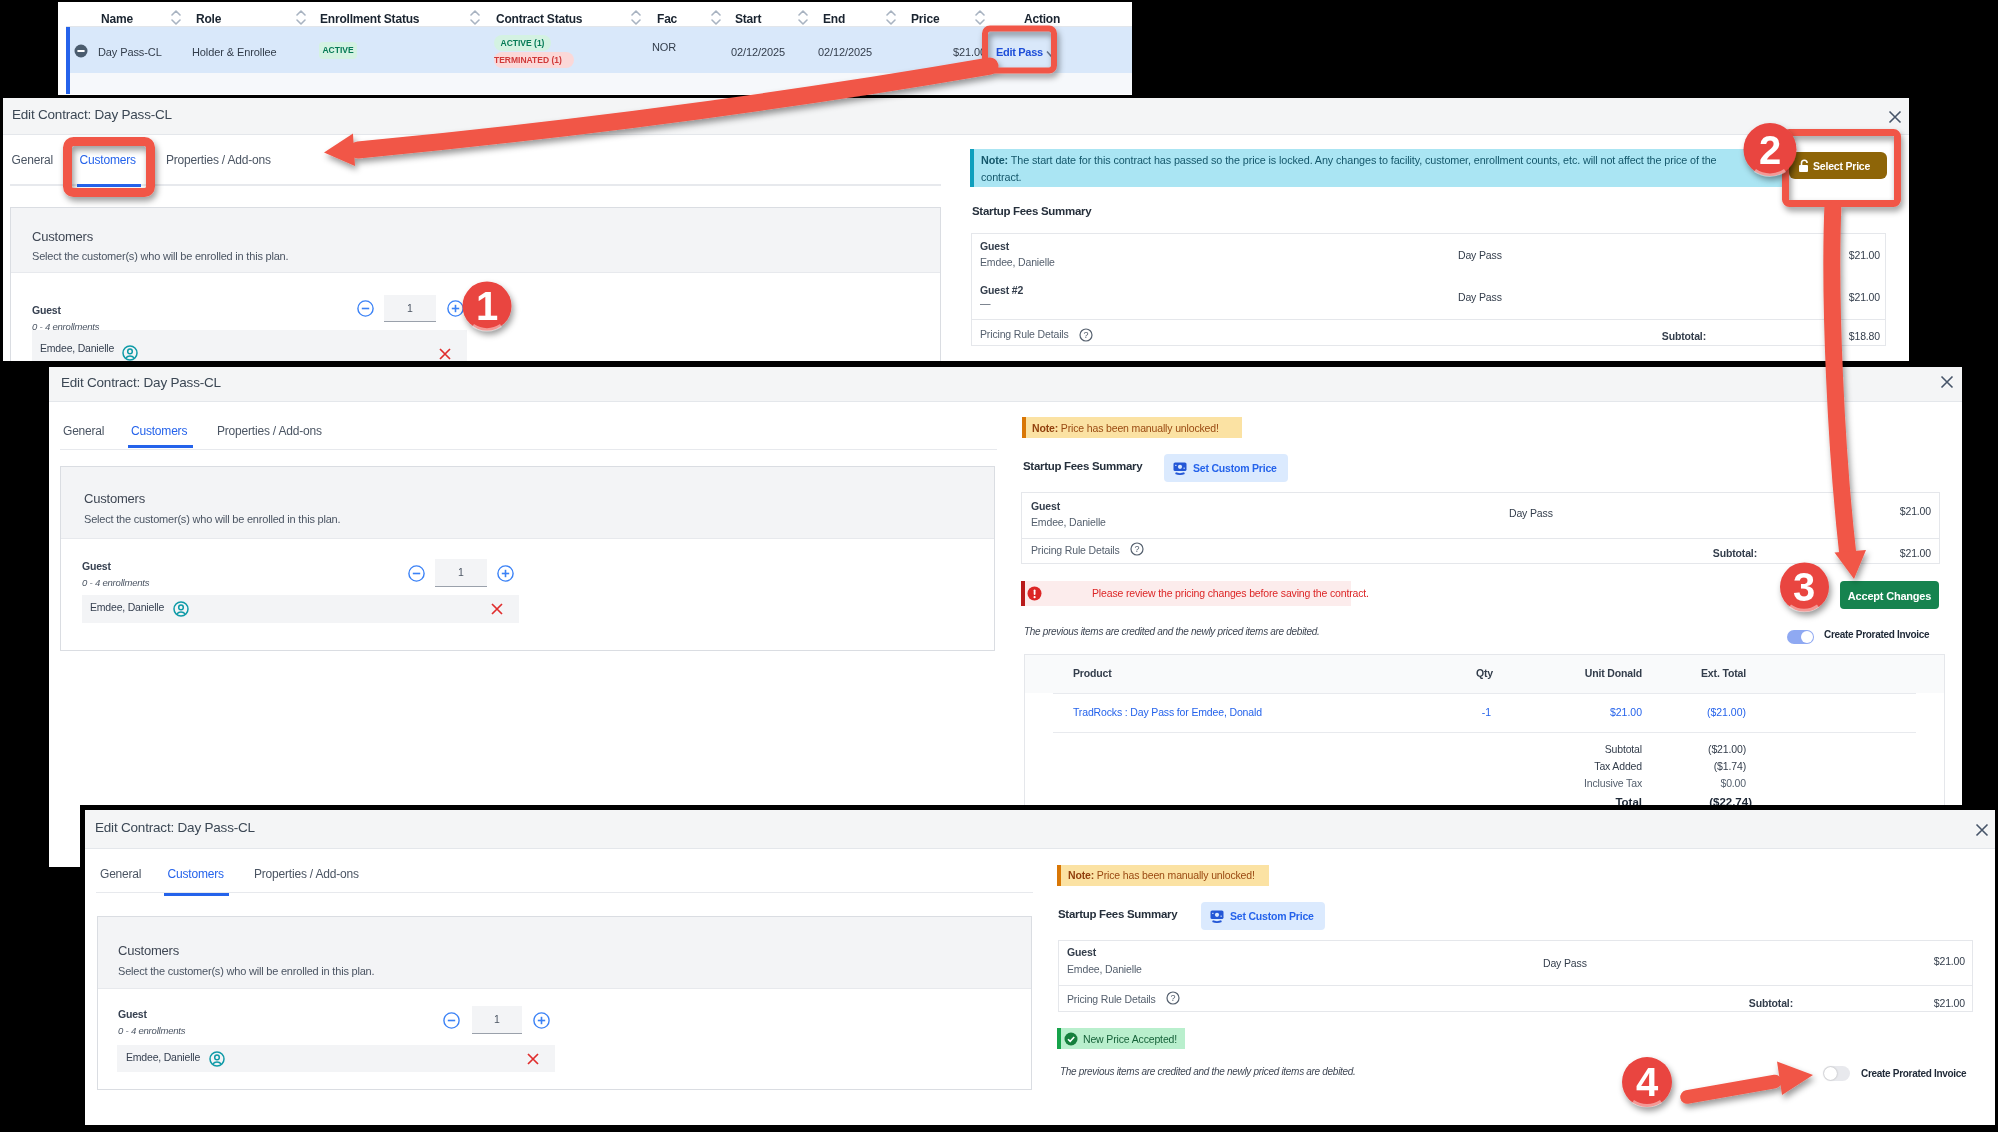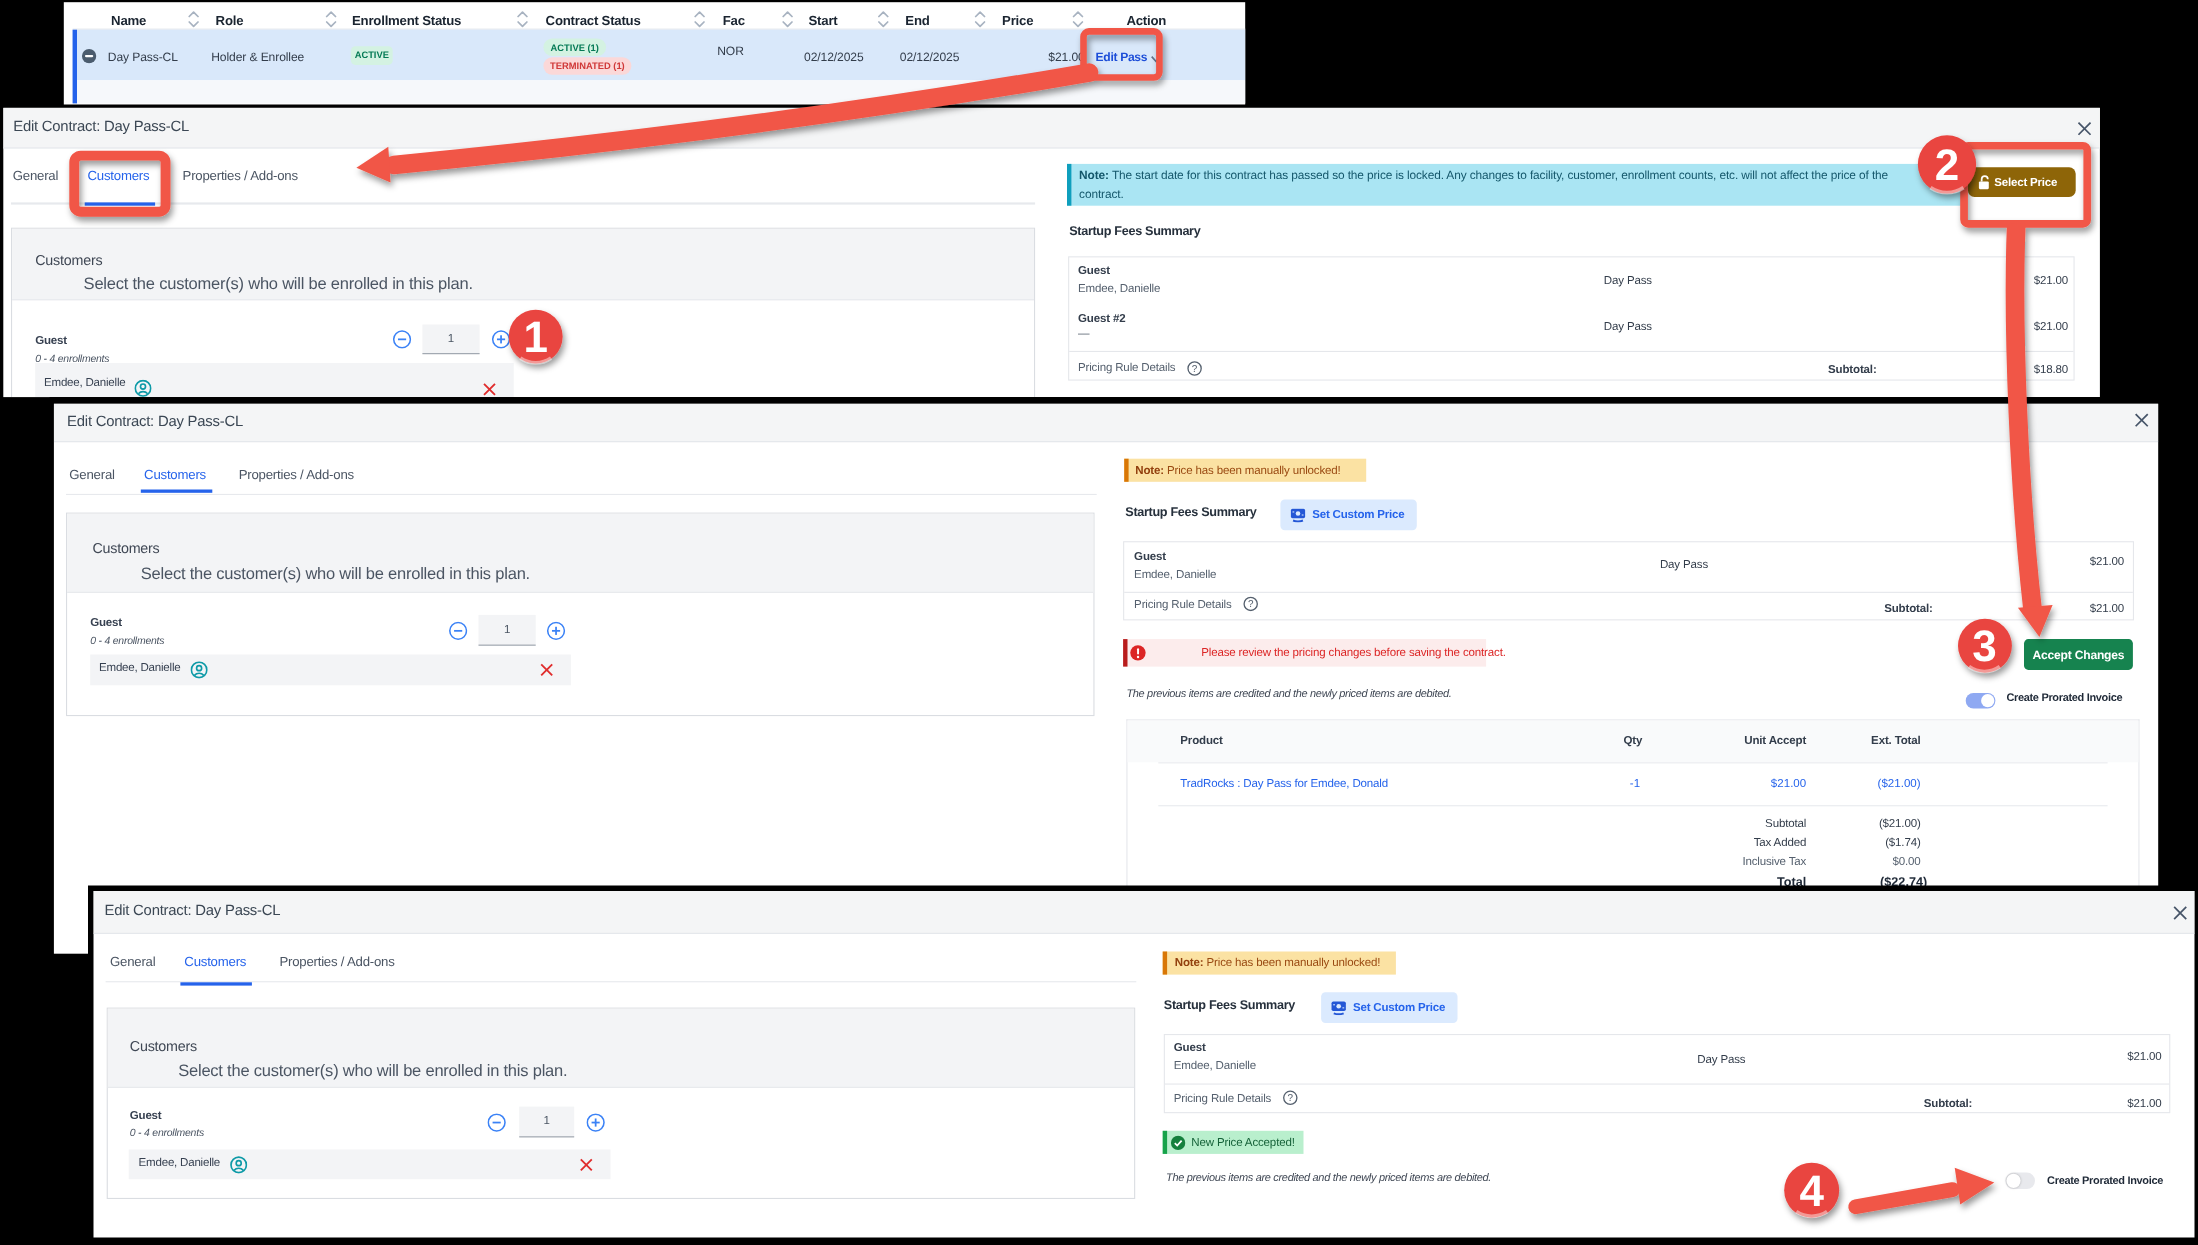--- a/index.html
+++ b/index.html
@@ -9,21 +9,21 @@
   #root { position:absolute; left:0; top:0; width:1998px; height:1132px; background:#000; overflow:hidden; }
   .white { background:#fff; }
   .mhead { background:#f4f5f6; border-bottom:1px solid #e4e7eb; }
   .mtitle { font-size:13.5px; letter-spacing:-0.2px; color:#3b4754; }
   .tab { font-size:12px; letter-spacing:-0.2px; color:#4b5563; }
   .tabactive { color:#2563eb; }
   .divider { background:#e7e9ed; height:1.5px; }
   .panel { background:#fff; border:1px solid #dadde2; }
   .panelhead { background:#f3f4f6; border-bottom:1px solid #e7e9ed; }
   .ptitle { font-size:13px; letter-spacing:-0.2px; color:#3f4754; }
-  .psub { font-size:15px; letter-spacing:-0.2px; color:#4b5563;margin-left:44px; }
+  .psub { font-size:11px; letter-spacing:-0.2px; color:#4b5563; }
   .glabel { font-size:10.5px; font-weight:bold; letter-spacing:-0.2px; color:#374151; }
   .gsub { font-size:9.5px; font-style:italic; letter-spacing:-0.2px; color:#4b5563; }
   .rowg { background:#f3f4f6; }
   .name14 { font-size:10.5px; letter-spacing:-0.2px; color:#374151; }
   .stepin { background:#f3f4f6; border-bottom:1.5px solid #9aa1ab; font-size:10.5px; color:#4b5563; text-align:center; }
   .cyan { background:#aae5f3; border-left:4px solid #0f9fbd; color:#14576b; }
   .cyant { font-size:10.8px; letter-spacing:-0.1px; color:#14576b; }
   .ynote { background:#fbe2a3; border-left:4px solid #d97706; }
   .ynotet { font-size:10.5px; letter-spacing:-0.15px; color:#9a4a12; }
   .b { font-weight:bold; }
@@ -79,21 +79,21 @@
     <div class="abs" style="left:8px; top:71px; width:1066px; height:21px; background:#f6f8fb;"></div>
     <div class="abs" style="left:8px; top:25px; width:3.5px; height:67px; background:#2563eb;"></div>
     <svg class="abs" style="left:16px; top:42px;" width="14" height="14">
         <circle cx="7" cy="7" r="6.5" fill="#4b5c6e"></circle>
         <rect x="3.2" y="6" width="7.6" height="2" rx="1" fill="#fff"></rect>
       </svg>
     <div class="abs td" style="left:40px; top:44px;">Day Pass-CL</div>
     <div class="abs td" style="left:134px; top:44px;">Holder &amp; Enrollee</div>
     <div class="abs" style="left:261px; top:40px; width:38px; height:17px; background:#d4f2e2; border-radius:4px; color:#057a55; font-size:8.5px; font-weight:bold; text-align:center; line-height:17px;">ACTIVE</div>
     <div class="abs" style="left:436px; top:32.5px; width:57px; height:16px; background:#d4f2e2; border-radius:8px; color:#057a55; font-size:8.5px; font-weight:bold; text-align:center; line-height:16px;">ACTIVE (1)</div>
-    <div class="abs" style="left:436px; top:50px; width:80px; height:16px; background:#fbd8d8; border-radius:8px; color:#d03939; font-size:8.5px; font-weight:bold; text-align:center; line-height:16px;">TERMINATED (1)</div>
+    <div class="abs" style="left:436px; top:50px; width:80px; height:16px; background:#fbd8d8; border-radius:8px; color:#d03939; font-size:8.5px; font-weight:bold; line-height:16px;">TERMINATED (1)</div>
     <div class="abs td" style="left:594px; top:39px;text-align:right;">NOR</div>
     <div class="abs td" style="left:673px; top:44px;">02/12/2025</div>
     <div class="abs td" style="left:760px; top:44px;">02/12/2025</div>
     <div class="abs td" style="left:895px; top:44px;">$21.00</div>
     <div class="abs" style="left:938px; top:44px; font-size:11px; letter-spacing:-0.3px; font-weight:bold; color:#1d4ed8;">Edit Pass</div>
     <svg class="abs" style="left:988px; top:48px;" width="10" height="8">
         <path d="M1 1.5 L5 6 L9 1.5" stroke="#64748b" stroke-width="1.5" fill="none"></path>
       </svg>
   </div>
 
@@ -253,21 +253,21 @@
     <div class="abs" style="left:1738px; top:263px; width:26.5px; height:14px; background:#8fa9f2; border-radius:7px;">
         <div class="abs" style="right:1px; top:1px; width:12px; height:12px; border-radius:50%; background:#fff;"></div>
       </div>
     <div class="abs cpi" style="left:1775px; top:262px;">Create Prorated Invoice</div>
     <div class="abs ital" style="left:975px; top:259px;">The previous items are credited and the newly priced items are debited.</div>
 
     <div class="abs" style="left:975px; top:287px; width:921px; height:175px; border:1px solid #e5e7eb; border-bottom:none;">
       <div class="abs" style="left:0; top:0; width:919px; height:38px; background:#f9fafb;"></div>
       <div class="abs ft13 b" style="left:48px; top:12px;">Product</div>
       <div class="abs ft13 b" style="right:451px; top:12px;">Qty</div>
-      <div class="abs ft13 b" style="right:302px; top:12px;">Unit Accept</div>
+      <div class="abs ft13 b" style="right:302px; top:12px;">Unit Donald</div>
       <div class="abs ft13 b" style="right:198px; top:12px;">Ext. Total</div>
       <div class="abs" style="left:28px; top:38px; width:863px; height:1px; background:#e8eaee;"></div>
       <div class="abs link" style="left:48px; top:51px; font-size:10.5px; letter-spacing:-0.15px;">TradRocks : Day Pass for Emdee, Donald</div>
       <div class="abs link right" style="right:453px; top:51px; font-size:10.5px;">-1</div>
       <div class="abs link right" style="right:302px; top:51px; font-size:10.5px;">$21.00</div>
       <div class="abs link right" style="right:198px; top:51px; font-size:10.5px;">($21.00)</div>
       <div class="abs" style="left:28px; top:76.5px; width:863px; height:1px; background:#e8eaee;"></div>
       <div class="abs ft13 right" style="right:302px; top:88px;">Subtotal</div>
       <div class="abs ft13 right" style="right:198px; top:88px;">($21.00)</div>
       <div class="abs ft13 right" style="right:302px; top:105px;">Tax Added</div>

